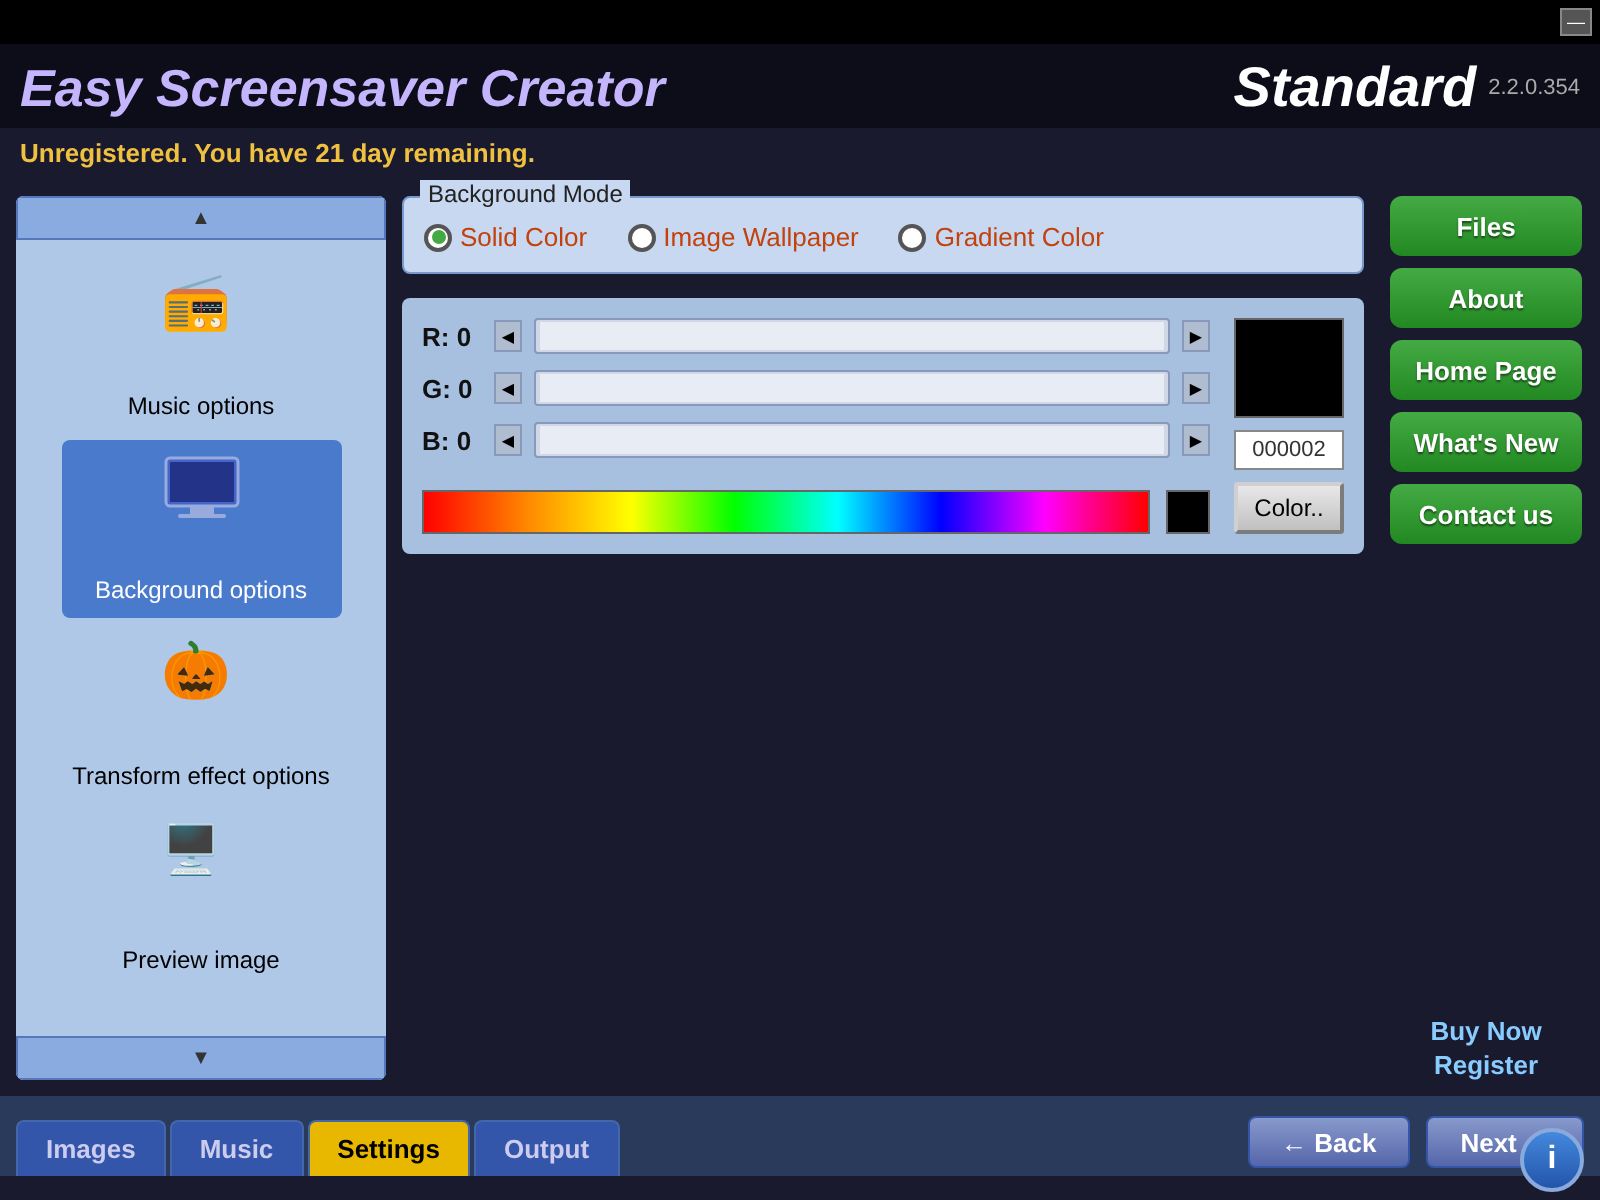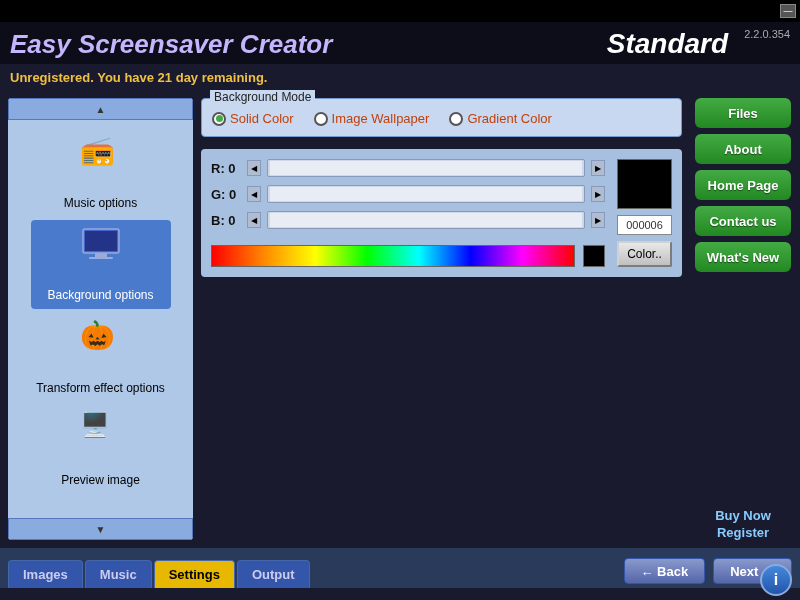--- a/index.html
+++ b/index.html
@@ -43,22 +43,22 @@
       justify-content: space-between;
     }
     .app-title {
       color: #c4b5fd;
       font-size: 26px;
       font-weight: bold;
       font-style: italic;
     }
     .version-block {
       display: flex;
-      align-items: flex-start;
-      gap: 16px;
+      align-items: center;
+      gap: 6px;
     }
     .standard-text {
       color: #fff;
       font-size: 28px;
       font-style: italic;
       font-weight: bold;
     }
     .version-num {
       color: #aaa;
       font-size: 11px;
@@ -550,33 +550,33 @@
 
         <div class="rainbow-row">
           <div class="rainbow-bar"></div>
           <div class="rainbow-black"></div>
         </div>
 
       </div>
 
       <div class="color-preview-area">
         <div class="color-swatch"></div>
-        <div class="color-hex-input">000006</div>
+        <div class="color-hex-input">000002</div>
         <div class="color-btn">Color..</div>
       </div>
 
     </div>
   </div>
 
   <div class="right-sidebar">
     <button class="nav-btn">Files</button>
     <button class="nav-btn">About</button>
     <button class="nav-btn">Home Page</button>
+    <button class="nav-btn">What's New</button>
     <button class="nav-btn">Contact us</button>
-    <button class="nav-btn">What's New</button>
 
     <div class="right-spacer"></div>
 
     <div class="buy-register">
       <a class="buy-link">Buy Now</a>
       <a class="register-link">Register</a>
     </div>
   </div>
 
 </div>

